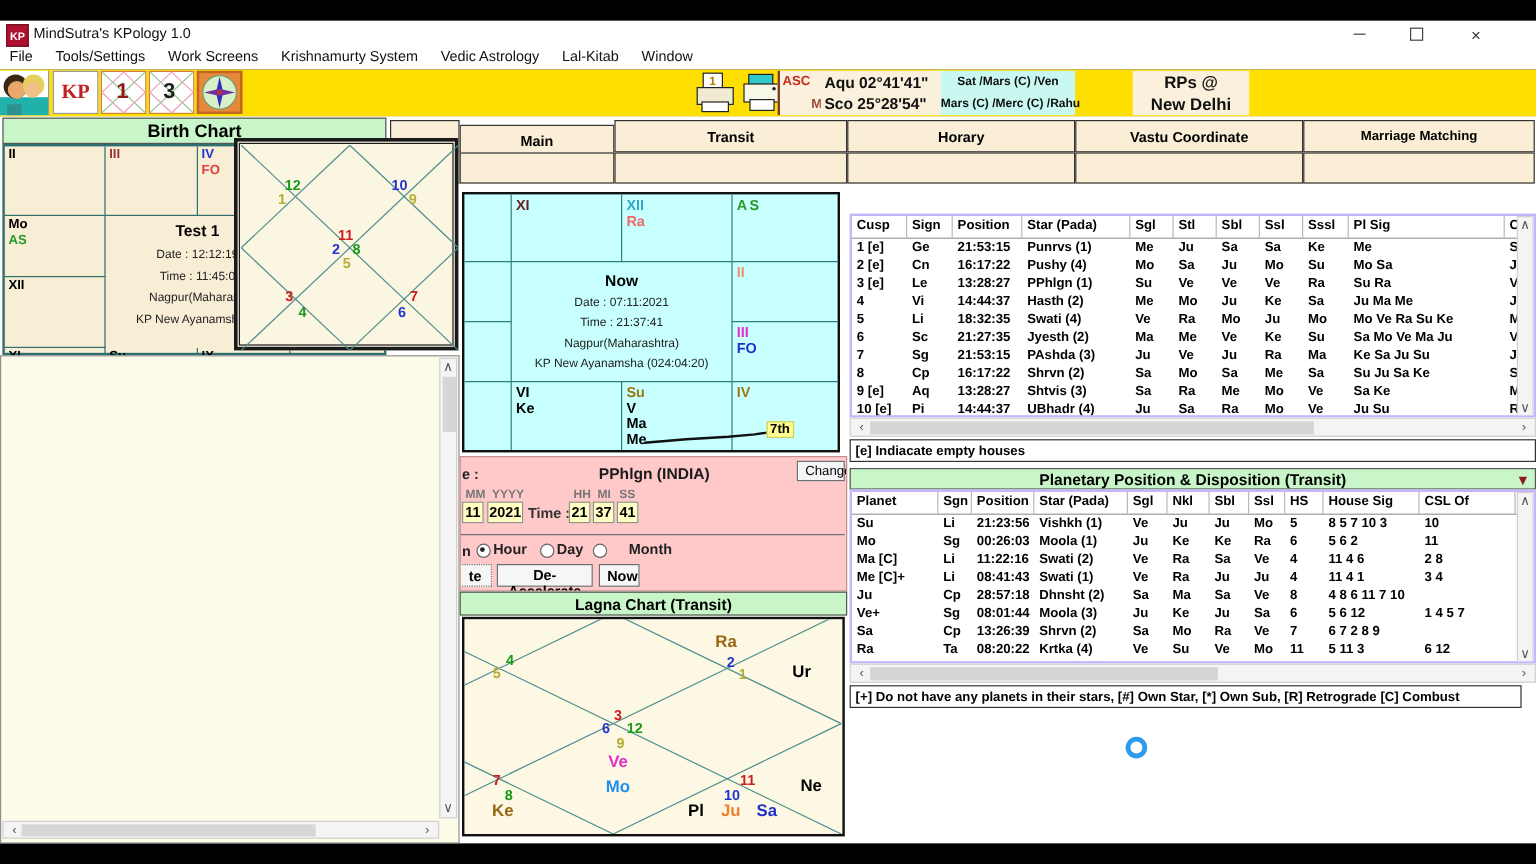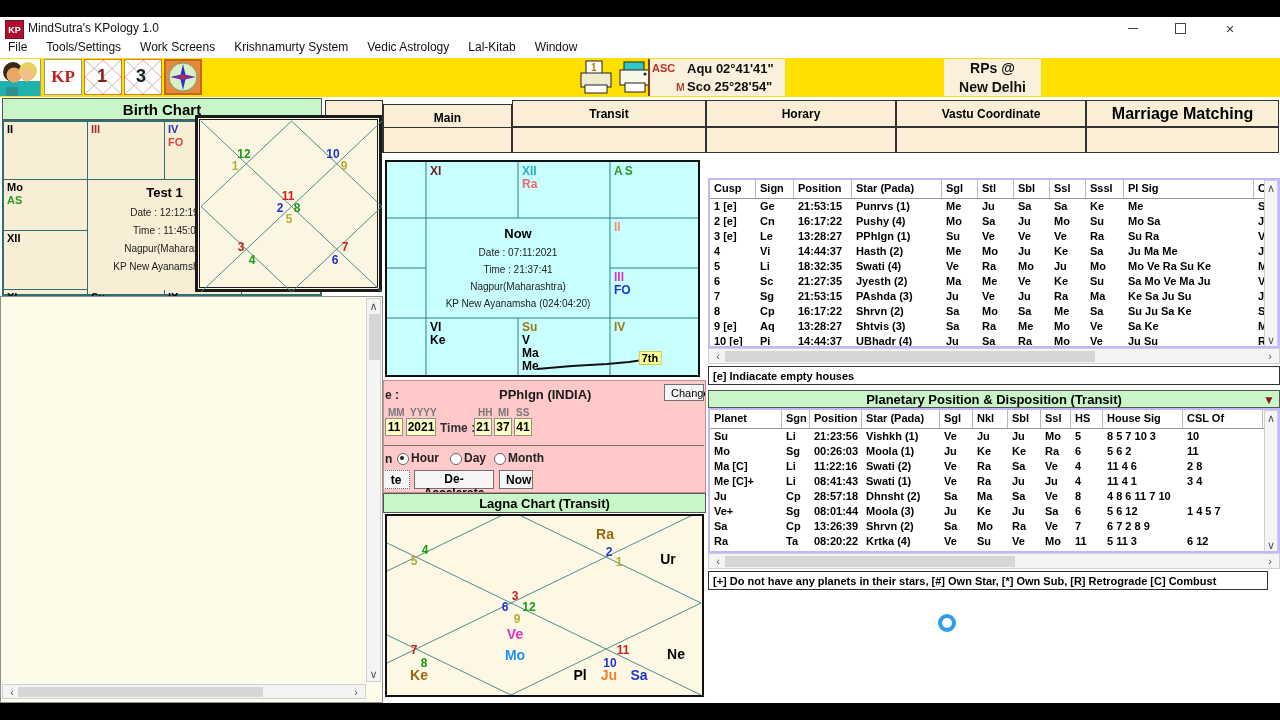--- a/index.html
+++ b/index.html
@@ -189,33 +189,37 @@
     </svg>
   </div>
   <div class="abs" id="ascmoon">
     <span class="a">ASC</span>
     <span class="m">Moon</span>
   </div>
   <div class="abs" id="ascvals">
     <span>Aqu 02°41'41"</span>
     <span>Sco 25°28'54"</span>
   </div>
+  <div class="abs" id="ruling">
+    <span>Sat /Mars (C) /Ven</span>
+    <span>Mars (C) /Merc (C) /Rahu</span>
+  </div>
   <div class="abs" id="rps">
     <span>RPs @</span>
     <span>New Delhi</span>
   </div>
 
   <div class="abs" id="surface"></div>
 
   <div class="abs tabcell" style="left:325px;top:100px;width:58px;height:27px;"></div>
   <div class="abs tabcell" style="left:383px;top:104px;width:129px;height:27px;">Main</div>
   <div class="abs tabcell" style="left:512px;top:100px;width:194px;height:27px;">Transit</div>
   <div class="abs tabcell" style="left:706px;top:100px;width:190px;height:27px;">Horary</div>
   <div class="abs tabcell" style="left:896px;top:100px;width:190px;height:27px;">Vastu Coordinate</div>
-  <div class="abs tabcell" style="left:1086px;top:100px;width:193px;height:27px;font-size:16px;">Marriage Matching</div>
+  <div class="abs tabcell" style="left:1086px;top:100px;width:193px;height:27px;font-size:11px;">Marriage Matching</div>
   <div class="abs tabcell" style="left:325px;top:127px;width:58px;height:26px;"></div>
   <div class="abs tabcell" style="left:383px;top:127px;width:129px;height:26px;"></div>
   <div class="abs tabcell" style="left:512px;top:127px;width:194px;height:26px;"></div>
   <div class="abs tabcell" style="left:706px;top:127px;width:190px;height:26px;"></div>
   <div class="abs tabcell" style="left:896px;top:127px;width:190px;height:26px;"></div>
   <div class="abs tabcell" style="left:1086px;top:127px;width:193px;height:26px;"></div>
 
   <div class="abs" id="bc-header">Birth Chart</div>
   <div class="abs" id="bc-grid">
     <div class="bcell" style="left:0;top:0;width:84px;height:58px;">
@@ -360,21 +364,21 @@
     <div class="field" style="left:90px;top:37px;width:18px;">21</div>
     <div class="field" style="left:110px;top:37px;width:18px;">37</div>
     <div class="field" style="left:130px;top:37px;width:18px;">41</div>
     <div class="abs" style="left:0;top:64px;width:320px;height:1px;background:#707070;"></div>
     <span class="abs" style="left:1px;top:71px;font-size:12px;font-weight:bold;color:#222;">n</span>
     <span class="radio sel" style="left:13px;top:72px;"></span>
     <span class="rlabel" style="left:27px;top:70px;">Hour</span>
     <span class="radio" style="left:66px;top:72px;"></span>
     <span class="rlabel" style="left:80px;top:70px;">Day</span>
     <span class="radio" style="left:110px;top:72px;"></span>
-    <span class="rlabel" style="left:124px;top:70px;">Month</span>
+    <span class="rlabel" style="left:140px;top:70px;">Month</span>
     <button class="pbtn" style="left:-2px;top:89px;width:28px;height:19px;border-style:dotted;">te</button>
     <button class="pbtn" style="left:30px;top:89px;width:80px;height:19px;">De-Accelerate</button>
     <button class="pbtn" style="left:115px;top:89px;width:34px;height:19px;">Now</button>
   </div>
 
   <div class="abs" id="lagna-header">Lagna Chart (Transit)</div>
   <div class="abs" id="lagna">
     <svg width="315" height="179" viewBox="0 0 315 179">
       <g stroke="#4e8e8e" stroke-width="1" fill="none">
         <line x1="-66" y1="-5" x2="314" y2="179"></line>

